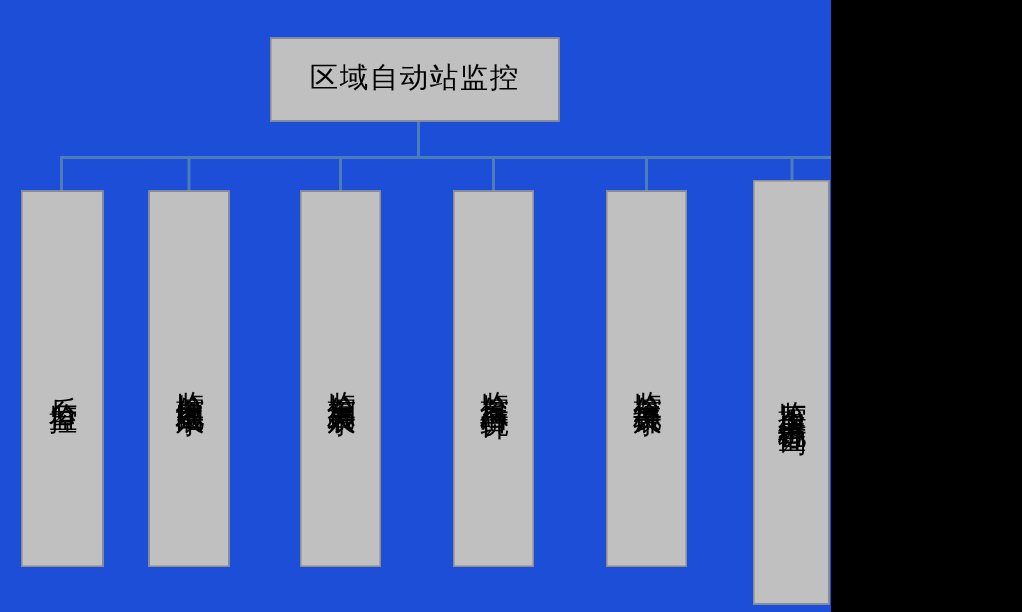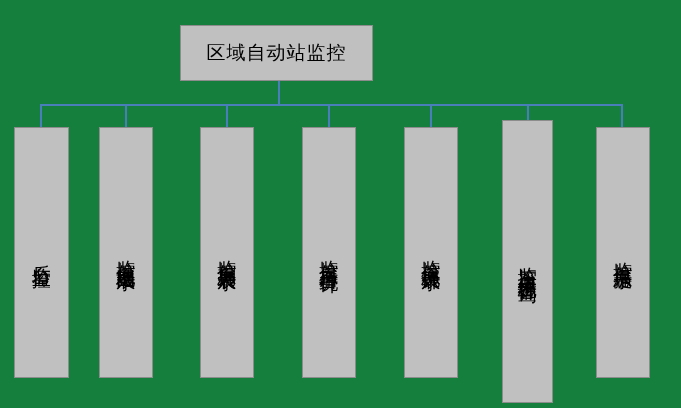--- a/index.html
+++ b/index.html
@@ -2,23 +2,23 @@
 <html><head>
 <meta charset="utf-8">
 <style>
   html, body {
     margin: 0;
     padding: 0;
     background: #000000;
   }
   #canvas {
     position: relative;
-    width: 681px;
+    width: 554px;
     height: 408px;
-    background: #15803d;
+    background: #1d4ed8;
     overflow: hidden;
     font-family: Liberation Sans, sans-serif;
   }
 
   
   .conn {
     position: absolute;
     background: #4a7ebb;
   }
   .conn-h { height: 2px; }

